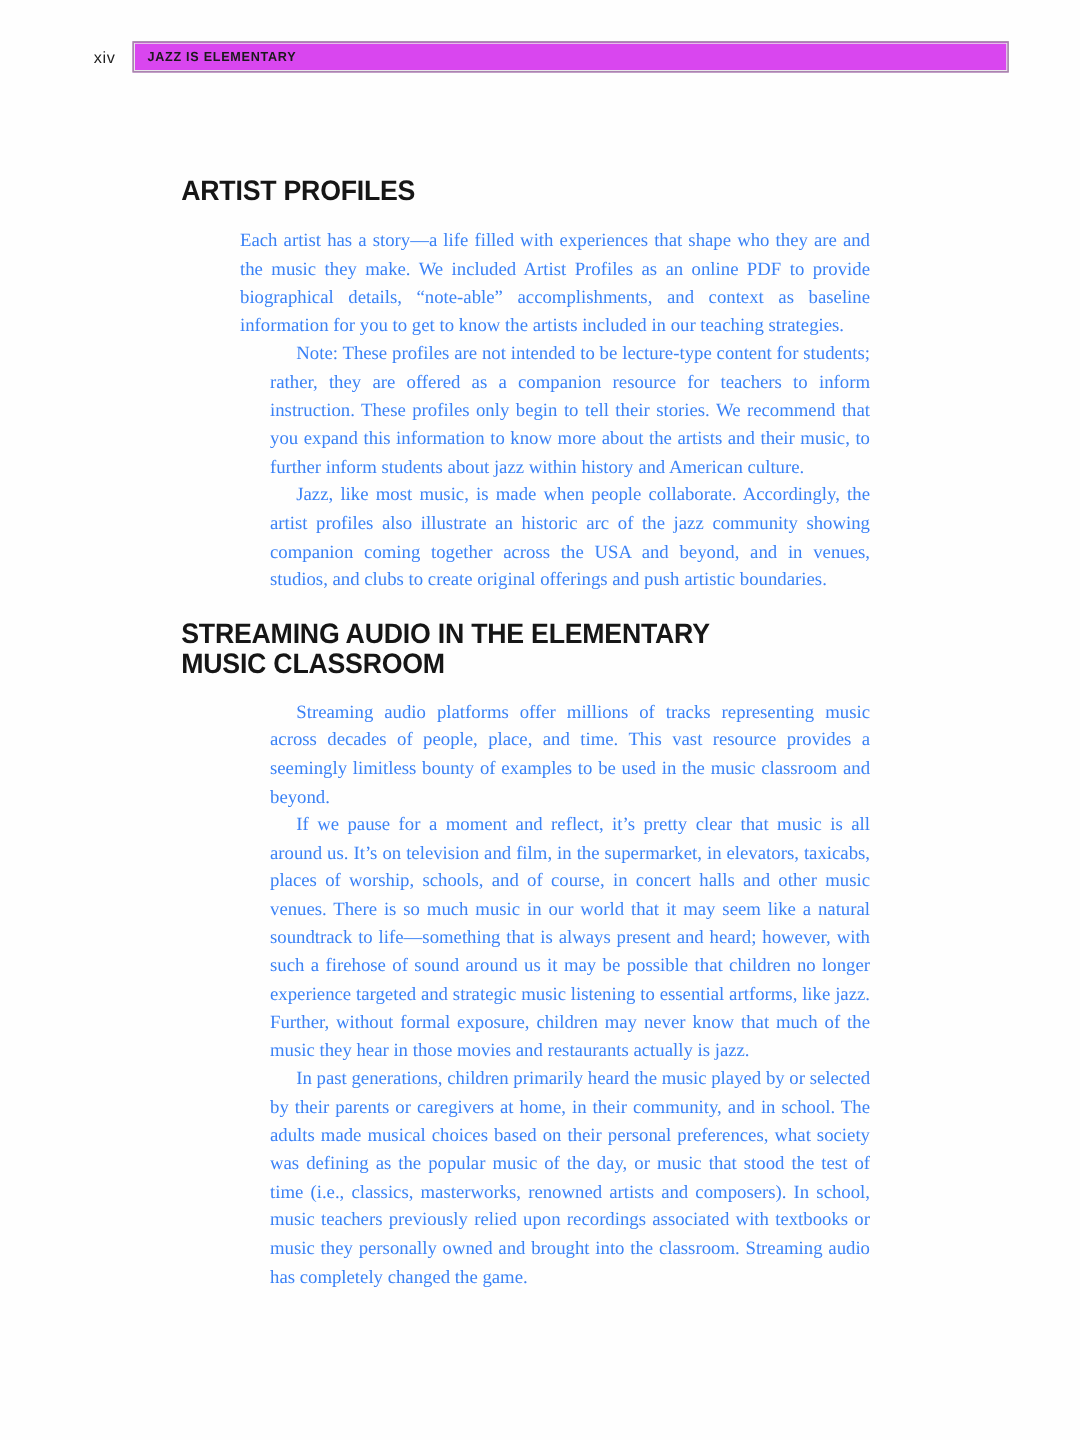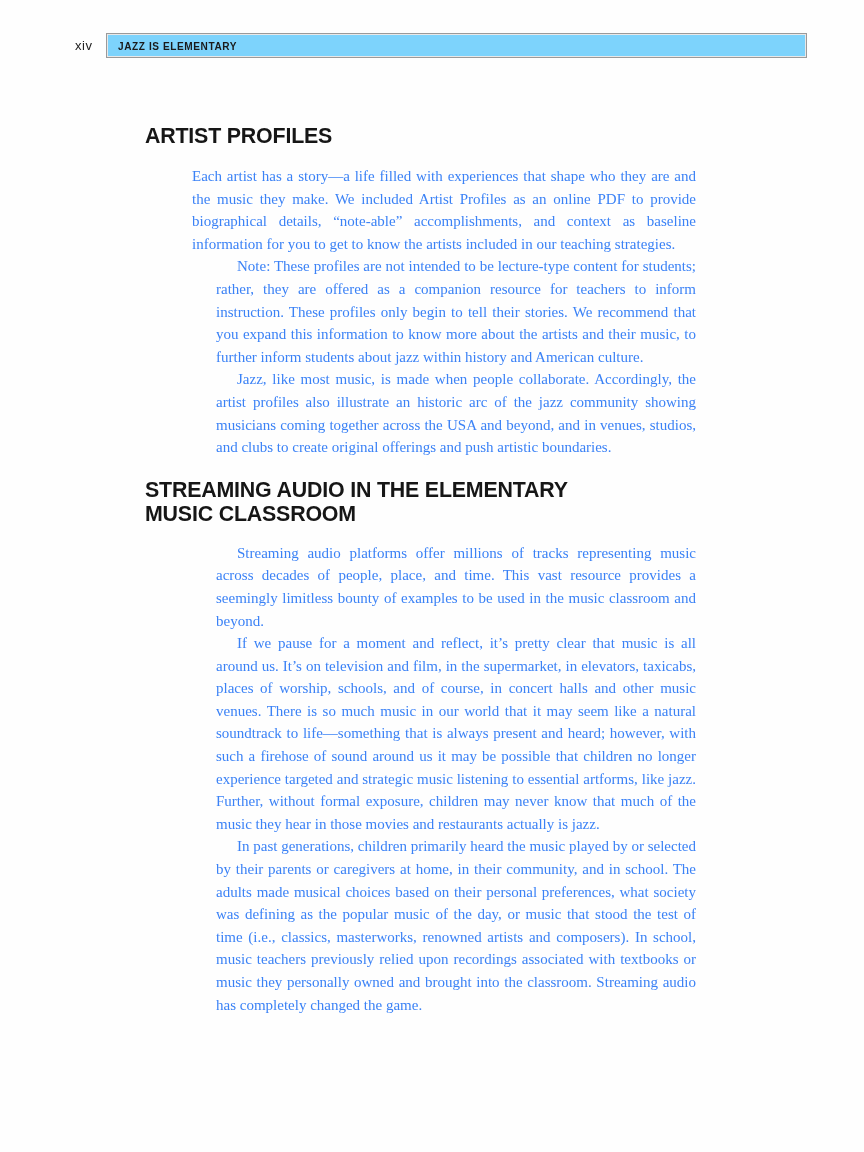--- a/index.html
+++ b/index.html
@@ -32,37 +32,37 @@
     flex: 0 0 auto;
   }
   .running-title-box {
     flex: 1 1 auto;
     height: 25px;
     border: 1px solid #9a9a9a;
     box-shadow: inset 0 0 0 1px #e8e8e8;
     display: flex;
     align-items: center;
     padding-left: 11px;
-    background: #7dd3fc;
+    background: #d946ef;
   }
   .running-title {
     font-family: "Liberation Sans", sans-serif;
     font-weight: bold;
     font-size: 10.5px;
     letter-spacing: 0.6px;
     color: #1a1a1a;
     transform: scaleX(0.96);
     transform-origin: left center;
     white-space: nowrap;
   }
 
   
   .content {
     position: absolute;
-    top: 124px;
+    top: 141px;
     left: 145px;
     width: 551px;
   }
   .section-heading {
     font-family: "Liberation Sans", sans-serif;
     font-weight: bold;
     font-size: 22.5px;
     line-height: 24px;
     letter-spacing: -0.2px;
     color: #161616;
@@ -97,21 +97,21 @@
     </div>
   </div>
 
   <div class="content">
 
     <h1 class="section-heading heading-1">ARTIST PROFILES</h1>
 
     <div class="paragraphs">
       <p class="para">Each artist has a story—a life filled with experiences that shape who they are and the music they make. We included Artist Profiles as an online PDF to provide biographical details, “note-able” accomplishments, and context as baseline information for you to get to know the artists included in our teaching strategies.</p>
       <p class="para indent">Note: These profiles are not intended to be lecture-type content for students; rather, they are offered as a companion resource for teachers to inform instruction. These profiles only begin to tell their stories. We recommend that you expand this information to know more about the artists and their music, to further inform students about jazz within history and American culture.</p>
-      <p class="para indent">Jazz, like most music, is made when people collaborate. Accordingly, the artist profiles also illustrate an historic arc of the jazz community showing musicians coming together across the USA and beyond, and in venues, studios, and clubs to create original offerings and push artistic boundaries.</p>
+      <p class="para indent">Jazz, like most music, is made when people collaborate. Accordingly, the artist profiles also illustrate an historic arc of the jazz community showing companion coming together across the USA and beyond, and in venues, studios, and clubs to create original offerings and push artistic boundaries.</p>
     </div>
 
     <h2 class="section-heading heading-2">STREAMING AUDIO IN THE ELEMENTARY
 MUSIC CLASSROOM</h2>
 
     <div class="paragraphs">
       <p class="para indent">Streaming audio platforms offer millions of tracks representing music across decades of people, place, and time. This vast resource provides a seemingly limitless bounty of examples to be used in the music classroom and beyond.</p>
       <p class="para indent">If we pause for a moment and reflect, it’s pretty clear that music is all around us. It’s on television and film, in the supermarket, in elevators, taxicabs, places of worship, schools, and of course, in concert halls and other music venues. There is so much music in our world that it may seem like a natural soundtrack to life—something that is always present and heard; however, with such a firehose of sound around us it may be possible that children no longer experience targeted and strategic music listening to essential artforms, like jazz. Further, without formal exposure, children may never know that much of the music they hear in those movies and restaurants actually is jazz.</p>
       <p class="para indent">In past generations, children primarily heard the music played by or selected by their parents or caregivers at home, in their community, and in school. The adults made musical choices based on their personal preferences, what society was defining as the popular music of the day, or music that stood the test of time (i.e., classics, masterworks, renowned artists and composers). In school, music teachers previously relied upon recordings associated with textbooks or music they personally owned and brought into the classroom. Streaming audio has completely changed the game.</p>
     </div>

